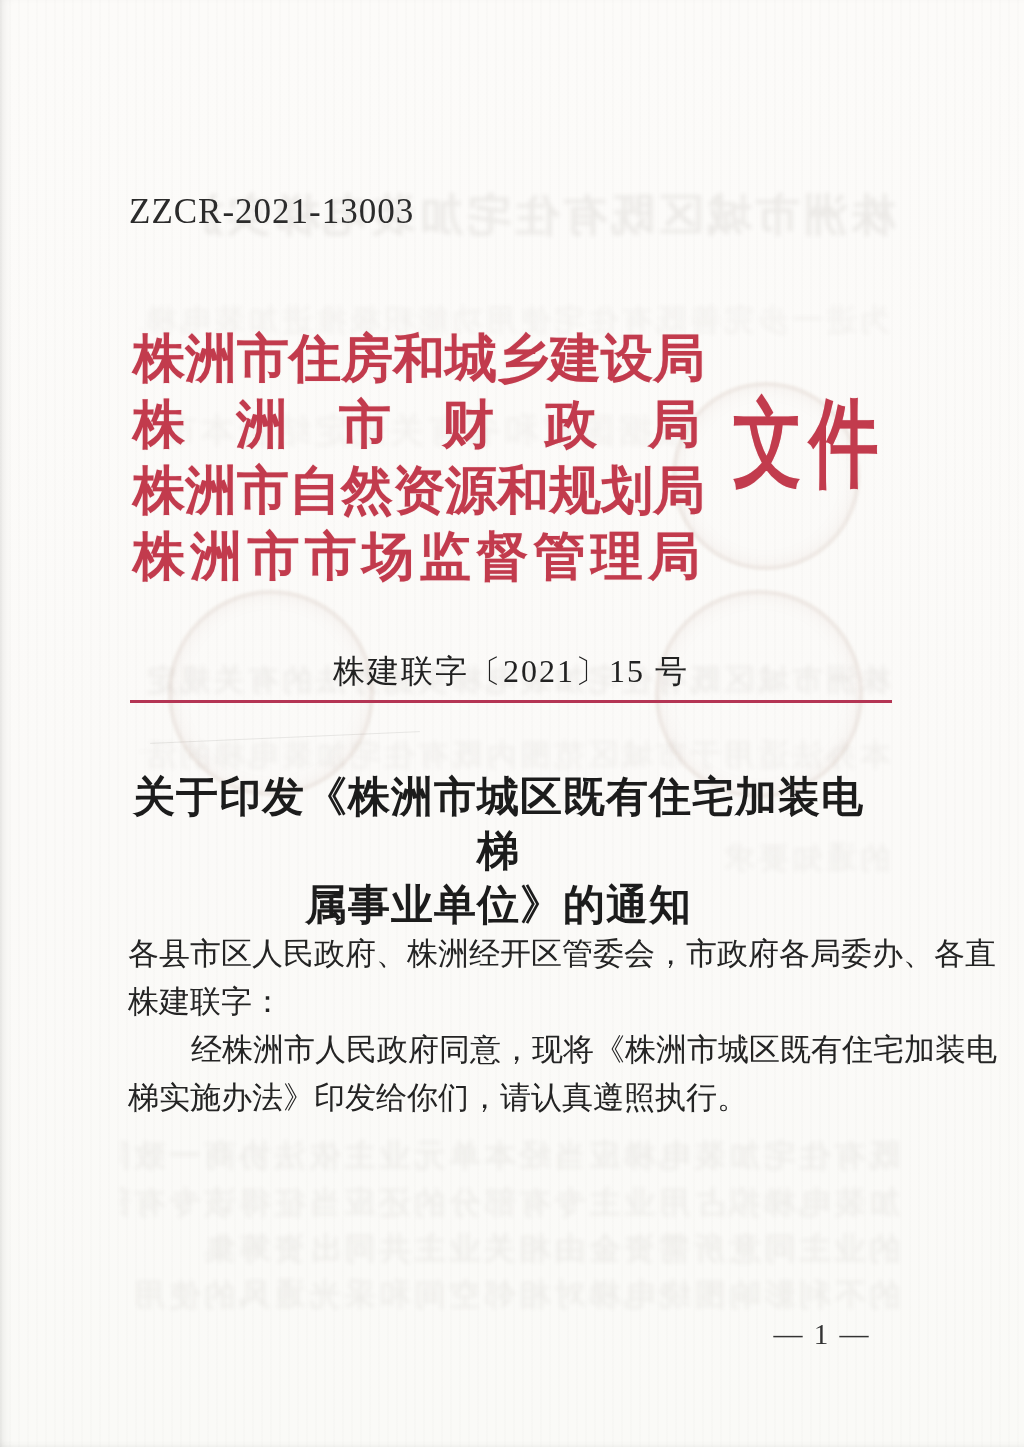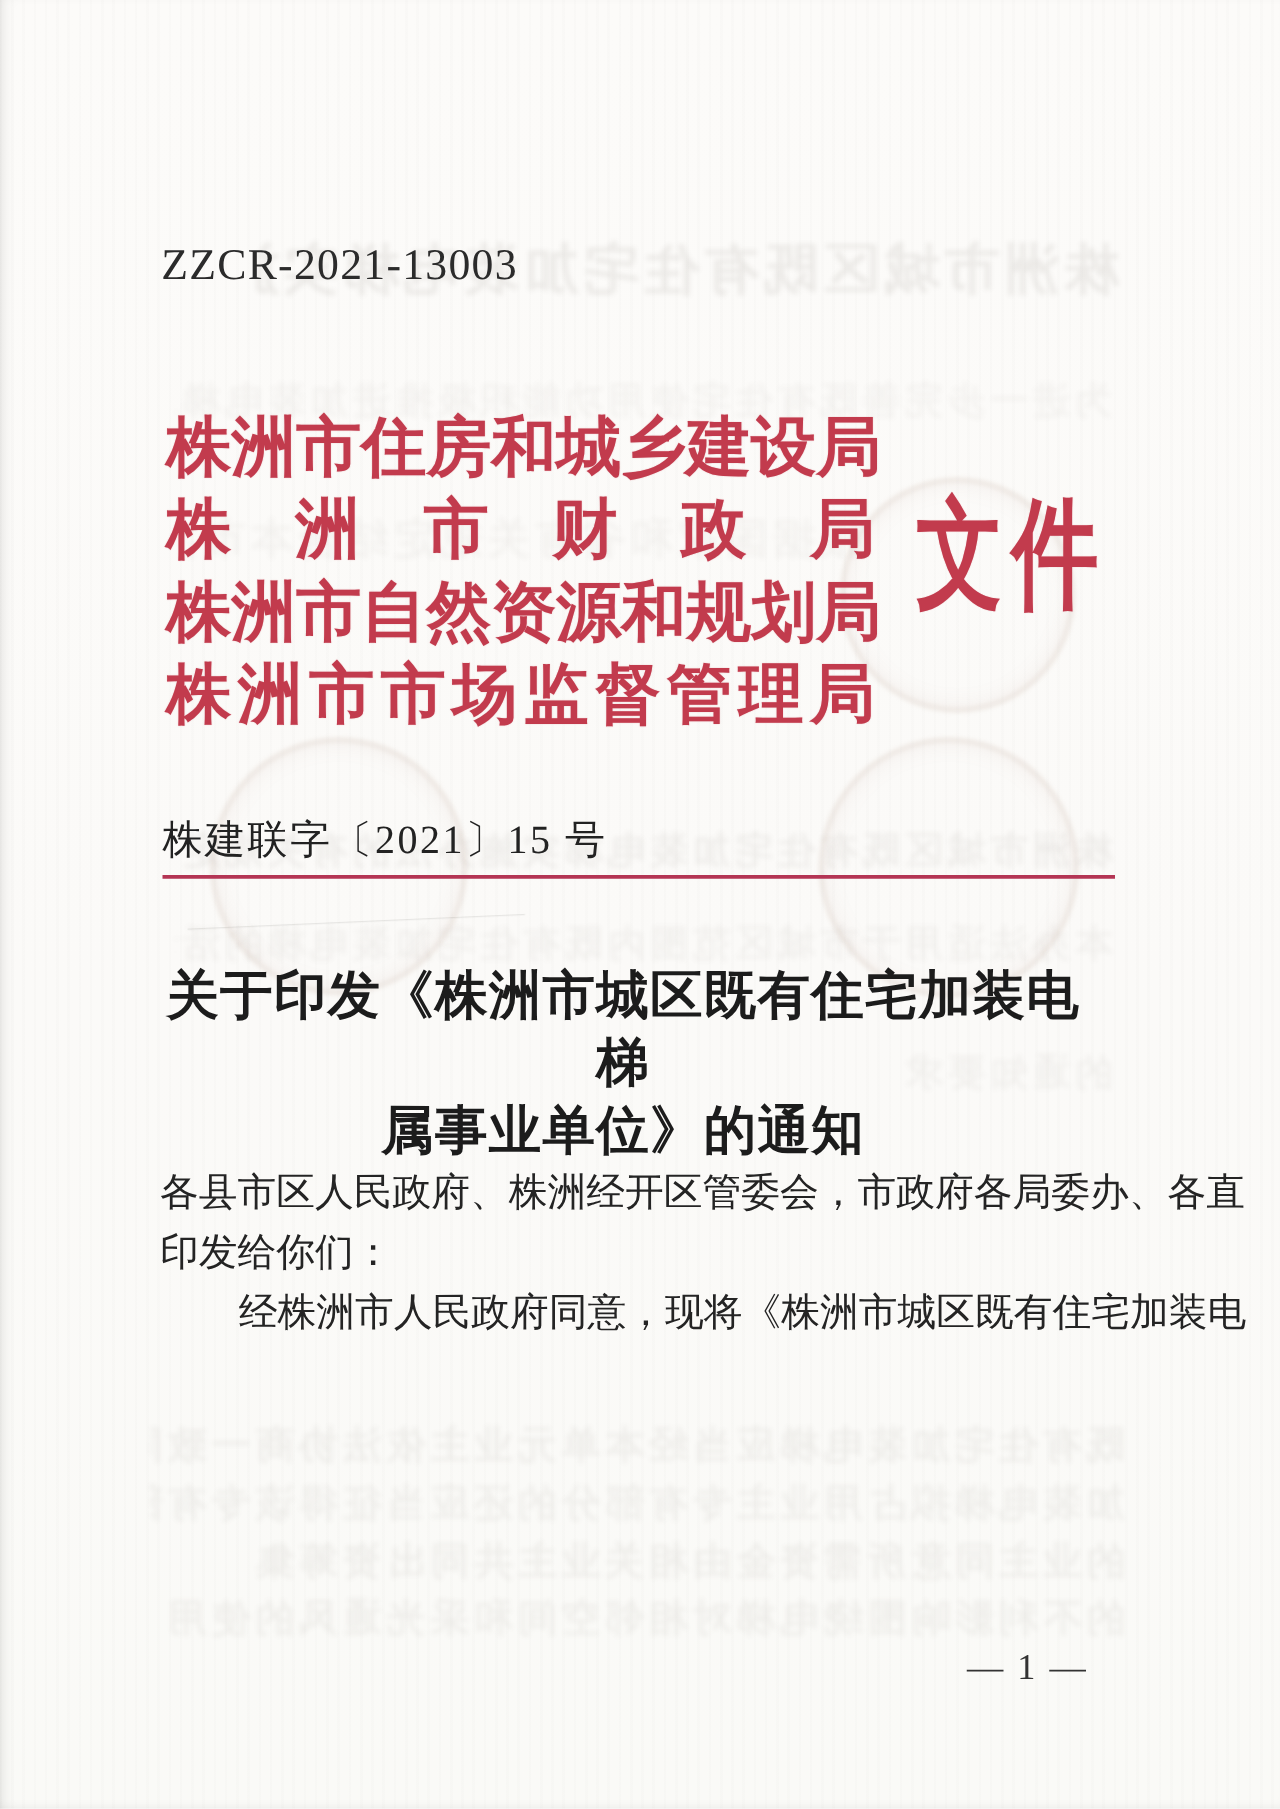--- a/index.html
+++ b/index.html
@@ -62,21 +62,21 @@
   }
   .wenjian{
     position:absolute;left:733px;top:394px;
     font-size:96px;font-weight:bold;color:#c23b4d;line-height:1.05;
     letter-spacing:10px;white-space:nowrap;
     transform:scale(0.72,1);transform-origin:left top;
     text-shadow:0 0 1px rgba(194,59,77,0.4);
   }
   .ref-number{
     position:absolute;left:130px;top:650px;width:762px;
-    text-align:left;font-size:32px;color:#222;letter-spacing:2px;
+    text-align:center;font-size:32px;color:#222;letter-spacing:2px;
   }
   .red-rule{
     position:absolute;left:130px;top:700px;width:762px;height:3px;
     background:#b43554;border:none;margin:0;
   }
   .doc-title{
     position:absolute;left:116px;top:770px;width:765px;margin:0;
     text-align:center;font-size:42px;font-weight:bold;color:#1c1c1c;
     line-height:54px;letter-spacing:1px;
   }
@@ -200,21 +200,21 @@
       <span>政</span>
       <span>府</span>
       <span>各</span>
       <span>局</span>
       <span>委</span>
       <span>办</span>
       <span>、</span>
       <span>各</span>
       <span>直</span>
     </div>
-  <div class="body-line sal-2">印发给你们：</div>
+  <div class="body-line sal-2">株建联字：</div>
   <div class="body-line par-1 cj">
       <span>经</span>
       <span>株</span>
       <span>洲</span>
       <span>市</span>
       <span>人</span>
       <span>民</span>
       <span>政</span>
       <span>府</span>
       <span>同</span>
@@ -229,16 +229,17 @@
       <span>城</span>
       <span>区</span>
       <span>既</span>
       <span>有</span>
       <span>住</span>
       <span>宅</span>
       <span>加</span>
       <span>装</span>
       <span>电</span>
     </div>
+  <div class="body-line par-2">梯实施办法》印发给你们，请认真遵照执行。</div>
 
   <div class="page-number">— 1 —</div>
 
 </div>
 
 </body></html>

